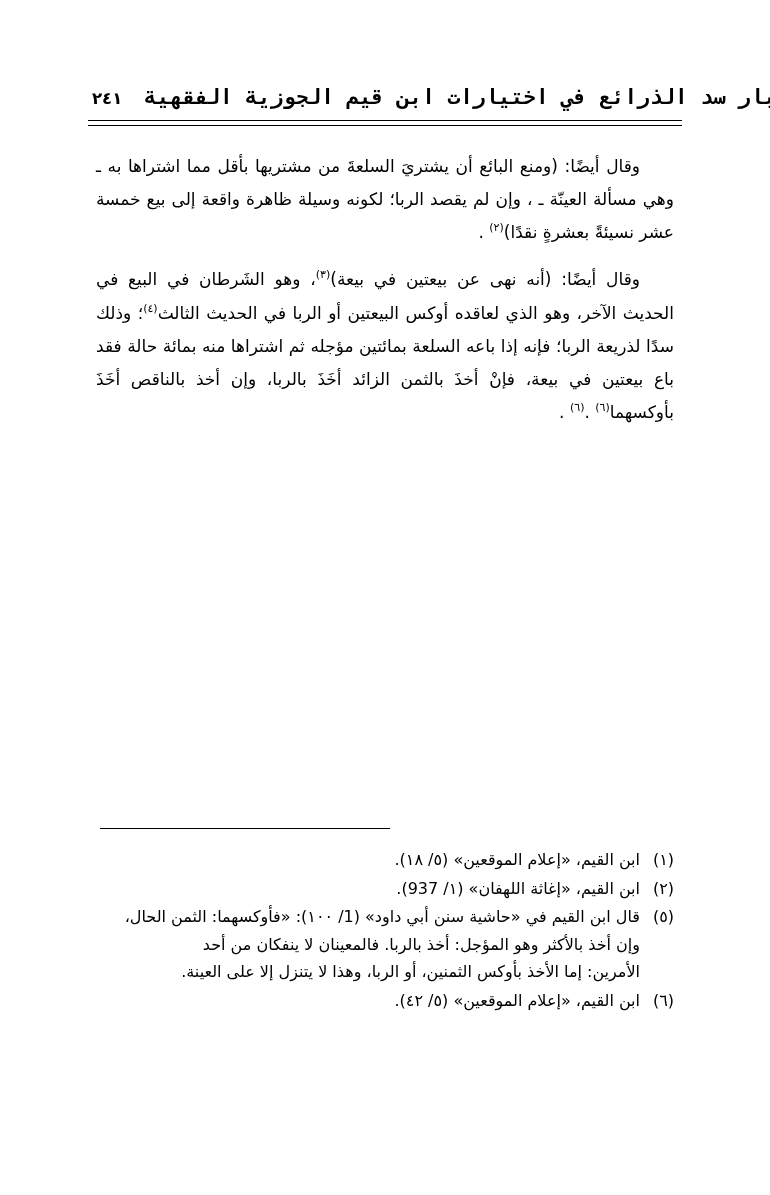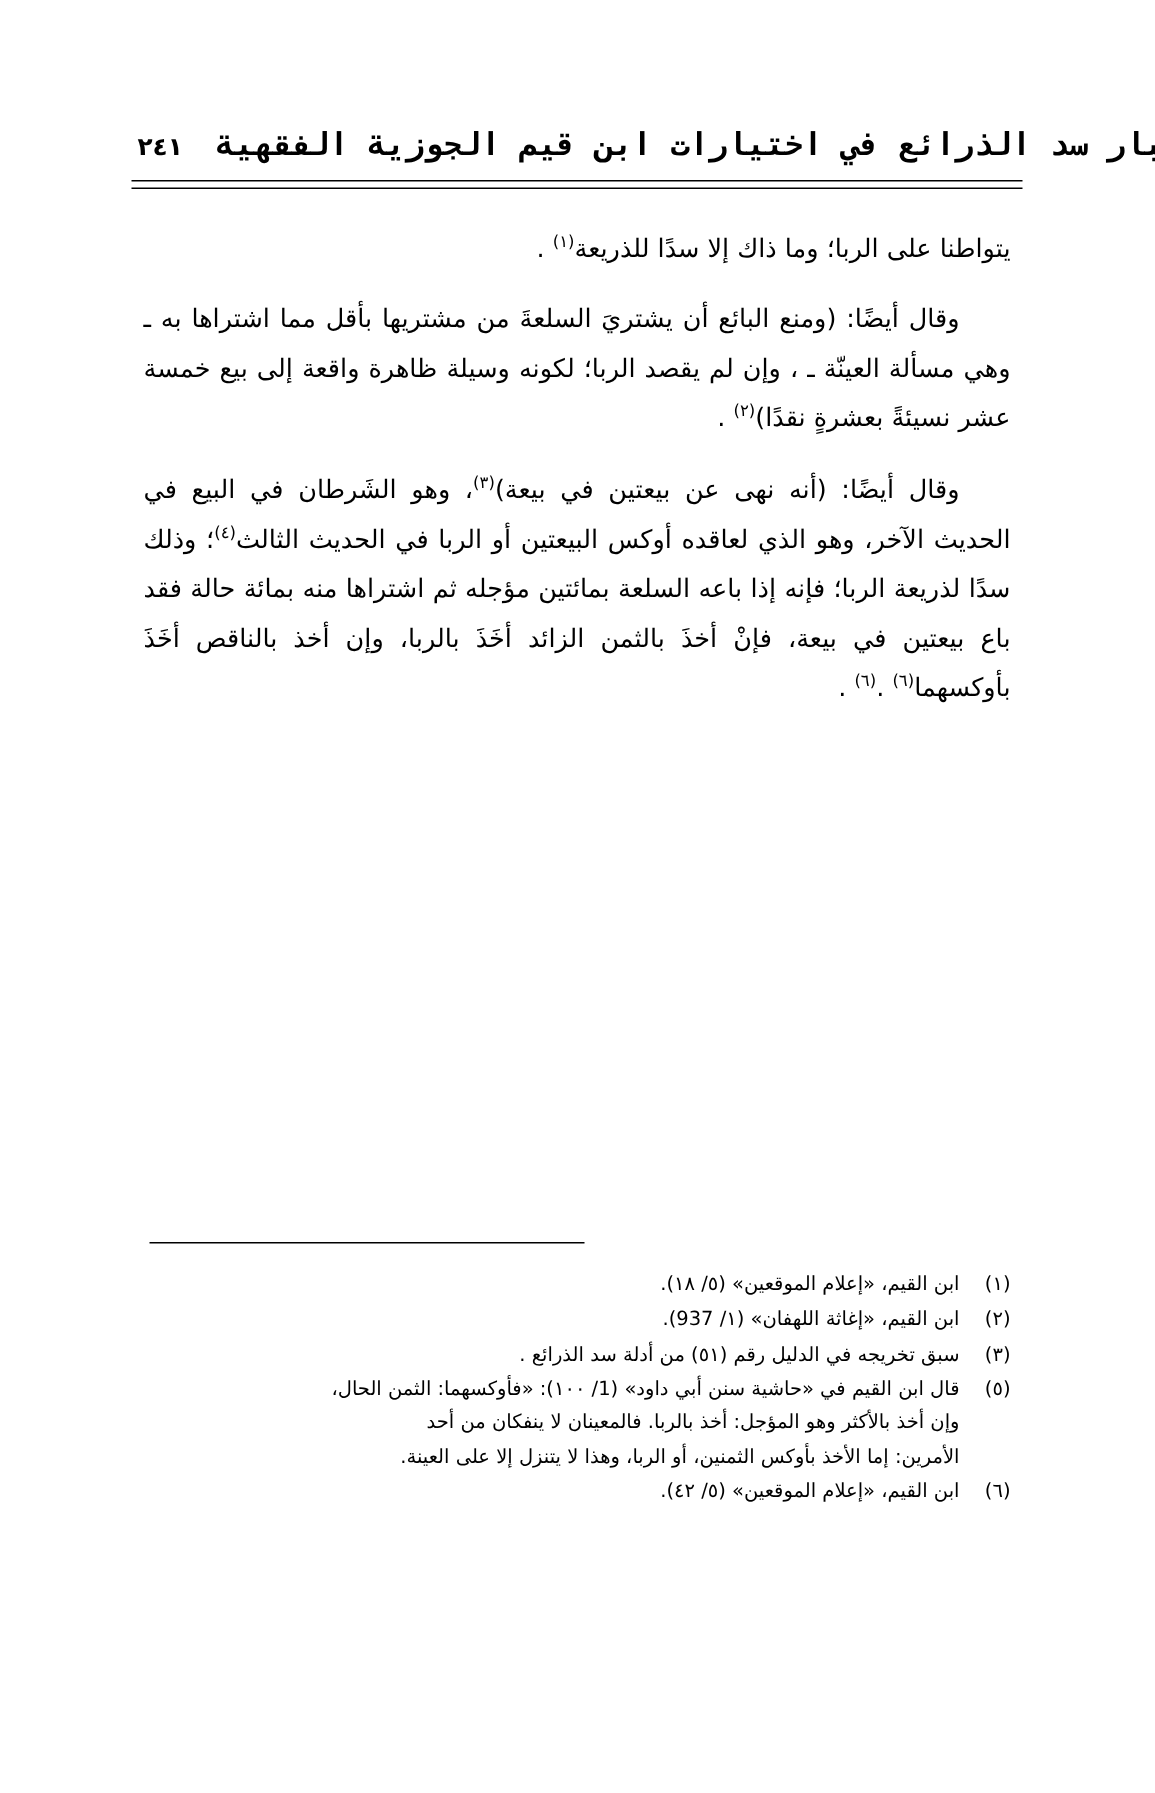--- a/index.html
+++ b/index.html
@@ -93,21 +93,21 @@
     width: 290px;
     border-top: 1.4px solid #000;
   }
 
   
   .footnotes {
     position: absolute;
     top: 846px;
     right: 96px;
     left: 100px;
-    font-size: 13px;
+    font-size: 16px;
     line-height: 1.72;
     text-align: justify;
     text-align-last: right;
   }
   .fn-item {
     display: block;
     margin-bottom: 1px;
     padding-right: 0;
   }
   .fn-num {
@@ -128,23 +128,20 @@
 <div class="page">
 
   <div class="header">
     <div class="header-page-number">٢٤١</div>
     <div class="header-title">الفصل الرابع: أثر اعتبار سد الذرائع في اختيارات ابن قيم الجوزية الفقهية</div>
   </div>
   <div class="header-rule"></div>
 
   <div class="body">
 
-    <p class="para">
-      <span>يتواطنا على الربا؛ وما ذاك إلا سدًا للذريعة</span><sup class="fn">(١)</sup><span> .</span>
-    </p>
 
     <p class="para indent">
       <span>وقال أيضًا: (ومنع البائع أن يشتريَ السلعةَ من مشتريها بأقل مما اشتراها به ـ وهي مسألة العينّة ـ ، وإن لم يقصد الربا؛ لكونه وسيلة ظاهرة واقعة إلى بيع خمسة عشر نسيئةً بعشرةٍ نقدًا)</span><sup class="fn">(٢)</sup><span> .</span>
     </p>
 
     <p class="para indent">
       <span>وقال أيضًا: (أنه نهى عن بيعتين في بيعة)</span><sup class="fn">(٣)</sup><span>، وهو الشَرطان في البيع في الحديث الآخر، وهو الذي لعاقده أوكس البيعتين أو الربا في الحديث الثالث</span><sup class="fn">(٤)</sup><span>؛ وذلك سدًا لذريعة الربا؛ فإنه إذا باعه السلعة بمائتين مؤجله ثم اشتراها منه بمائة حالة فقد باع بيعتين في بيعة، فإنْ أخذَ بالثمن الزائد أخَذَ بالربا، وإن أخذ بالناقص أخَذَ بأوكسهما</span><sup class="fn">(٦)</sup><span> .</span><sup class="fn">(٦)</sup><span> .</span>
     </p>
 
   </div>
@@ -154,23 +151,20 @@
   <div class="footnotes">
 
     <div class="fn-item">
       <span class="fn-num">(١)</span><span class="fn-text">ابن القيم، «إعلام الموقعين» (٥/ ١٨).</span>
     </div>
 
     <div class="fn-item">
       <span class="fn-num">(٢)</span><span class="fn-text">ابن القيم، «إغاثة اللهفان» (١/ 937).</span>
     </div>
 
-    <div class="fn-item">
-      <span class="fn-num">(٣)</span><span class="fn-text">سبق تخريجه في الدليل رقم (٥١) من أدلة سد الذرائع .</span>
-    </div>
 
 
     <div class="fn-item">
       <span class="fn-num">(٥)</span><span class="fn-text">قال ابن القيم في «حاشية سنن أبي داود» (1/ ١٠٠): «فأوكسهما: الثمن الحال،</span>
       <span class="fn-cont">وإن أخذ بالأكثر وهو المؤجل: أخذ بالربا. فالمعينان لا ينفكان من أحد</span>
       <span class="fn-cont">الأمرين: إما الأخذ بأوكس الثمنين، أو الربا، وهذا لا يتنزل إلا على العينة.</span>
     </div>
 
     <div class="fn-item">
       <span class="fn-num">(٦)</span><span class="fn-text">ابن القيم، «إعلام الموقعين» (٥/ ٤٢).</span>

